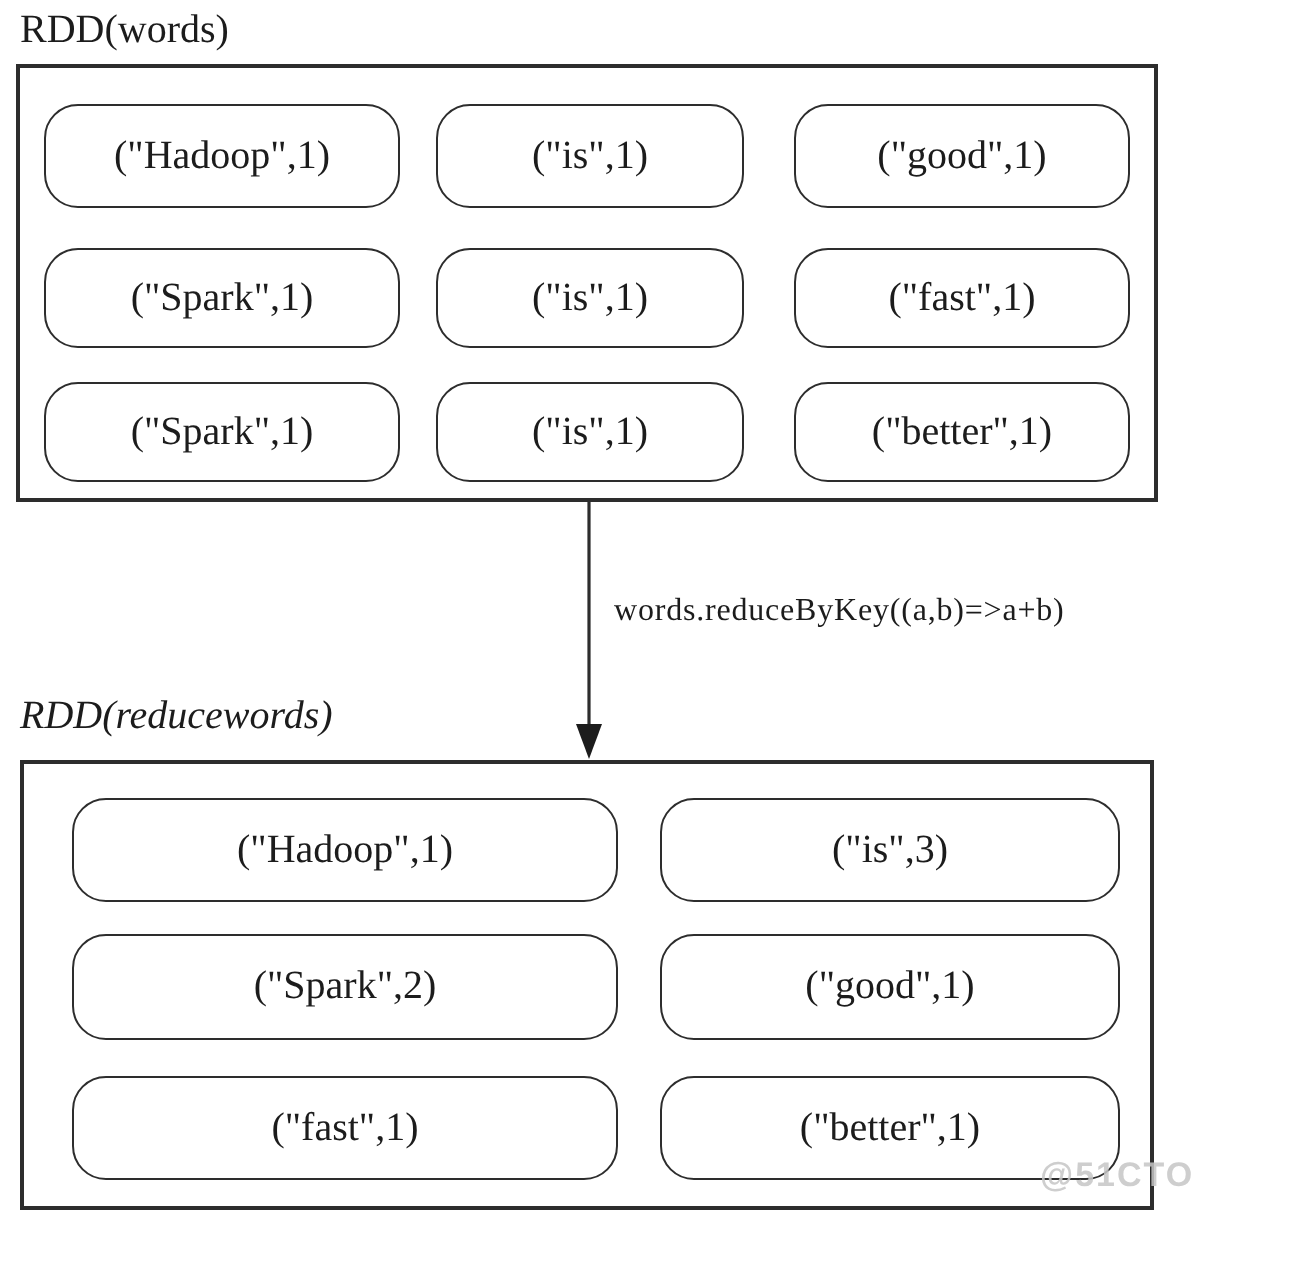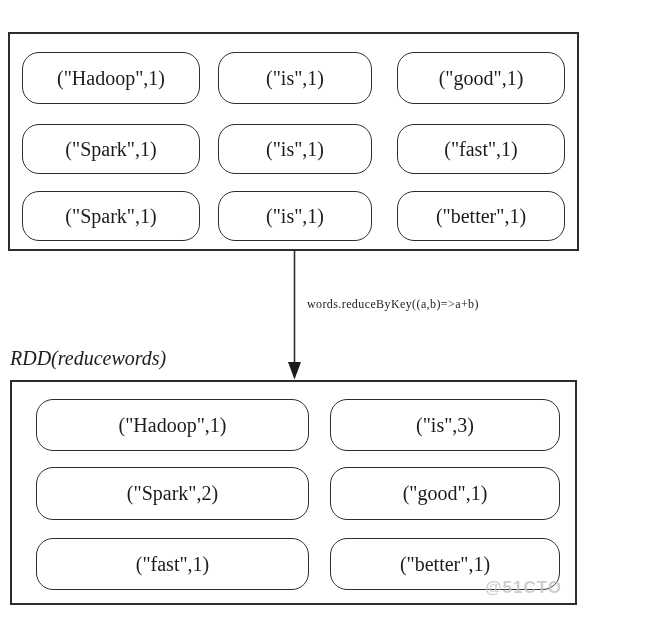--- a/index.html
+++ b/index.html
@@ -43,43 +43,44 @@
     position: absolute;
     left: 286px;
     top: 251px;
     width: 17px;
     height: 129px;
   }
   .arrow-label {
     position: absolute;
     left: 307px;
     top: 297px;
-    font-size: 12px;
+    font-size: 16px;
     letter-spacing: 0.4px;
     white-space: nowrap;
   }
   .watermark {
     position: absolute;
-    left: 485px;
+    left: 520px;
     top: 578px;
     font-family: "Liberation Sans", "DejaVu Sans", sans-serif;
     font-size: 17px;
     font-weight: bold;
     letter-spacing: 1px;
     color: var(--watermark, #c6c6c6);
     opacity: 0.85;
     z-index: 5;
     white-space: nowrap;
   }
 </style>
 </head>
 <body>
 
 <div class="canvas">
 
+  <div class="diagram-label" style="left:10px; top:4px;">RDD(words)</div>
 
   <div class="box" style="left:8px; top:32px; width:571px; height:219px;">
     <div class="cell" style="left:12px;  top:18px;  width:178px; height:52px;">("Hadoop",1)</div>
     <div class="cell" style="left:208px; top:18px;  width:154px; height:52px;">("is",1)</div>
     <div class="cell" style="left:387px; top:18px;  width:168px; height:52px;">("good",1)</div>
 
     <div class="cell" style="left:12px;  top:90px;  width:178px; height:50px;">("Spark",1)</div>
     <div class="cell" style="left:208px; top:90px;  width:154px; height:50px;">("is",1)</div>
     <div class="cell" style="left:387px; top:90px;  width:168px; height:50px;">("fast",1)</div>
 

